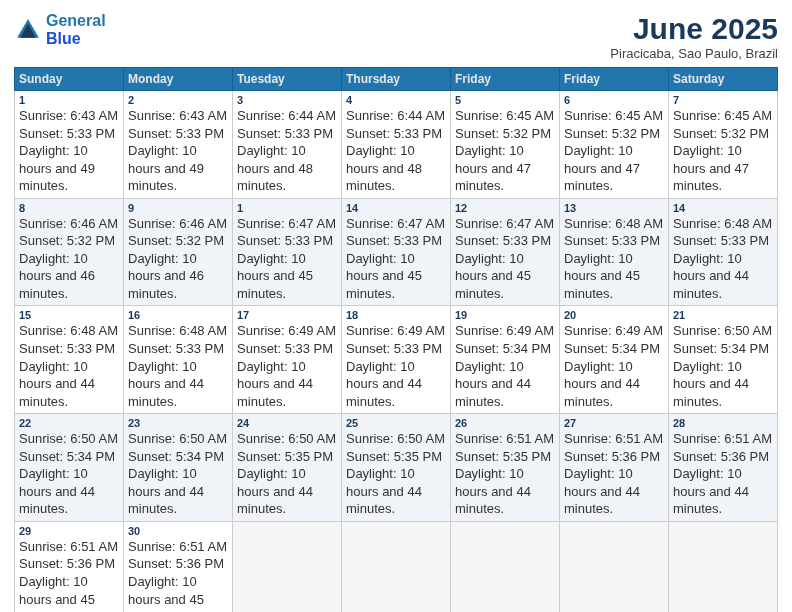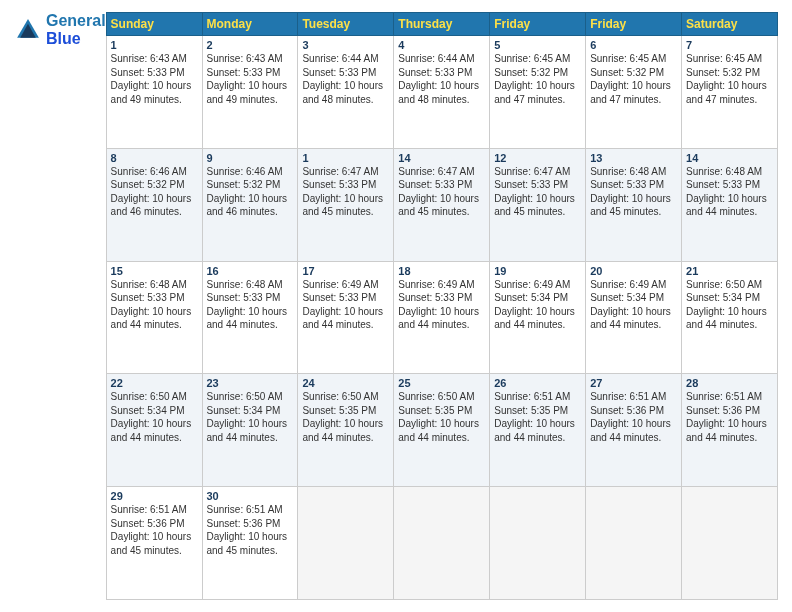--- a/index.html
+++ b/index.html
@@ -8,21 +8,21 @@
       height: 612px;
       font-family: Arial, sans-serif;
       background: #fff;
       overflow: hidden;
     }
     .page {
       width: 792px;
       height: 612px;
       padding: 12px 14px;
       display: flex;
-      flex-direction: row;
+      flex-direction: column;
     }
     .header {
       display: flex;
       justify-content: space-between;
       align-items: flex-start;
       margin-bottom: 6px;
     }
     .logo {
       display: flex;
       align-items: center;
@@ -55,21 +55,21 @@
     }
     .calendar {
       flex: 1;
       border: 1px solid #ccc;
       border-collapse: collapse;
       width: 100%;
       table-layout: fixed;
     }
     .calendar th {
       background: #2176ae;
-      color: #fde047;
+      color: #e5e5e5;
       font-size: 12px;
       font-weight: bold;
       padding: 4px 4px;
       text-align: left;
       border: 1px solid #1a5f8a;
     }
     .calendar td {
       border: 1px solid #ccc;
       vertical-align: top;
       padding: 3px 4px;
@@ -84,39 +84,43 @@
       background: #f0f4f8;
     }
     .day-num {
       font-size: 11px;
       font-weight: bold;
       color: #1a3a5c;
       display: block;
       margin-bottom: 1px;
     }
     .day-info {
-      font-size: 10px;
+      font-size: 13px;
       line-height: 1.35;
       color: #333;
     }
   </style>
 </head>
 <body>
 
 <div class="page">
   <div class="header">
     <div class="logo">
       <svg class="logo-icon" viewBox="0 0 36 36">
         <polygon points="18,4 32,28 4,28" fill="#2176ae"></polygon>
         <polygon points="18,10 28,28 8,28" fill="#1a3a5c"></polygon>
       </svg>
       <div class="logo-text">
         <div><span>General</span></div>
         <div><span style="color:#1d4ed8;">Blue</span></div>
       </div>
+    </div>
+    <div class="title-block">
+      <div class="month-title">June 2025</div>
+      <div class="location">Piracicaba, Sao Paulo, Brazil</div>
     </div>
   </div>
 
   <table class="calendar">
     <thead>
       <tr>
         <th>Sunday</th>
         <th>Monday</th>
         <th>Tuesday</th>
         <th>Thursday</th>

